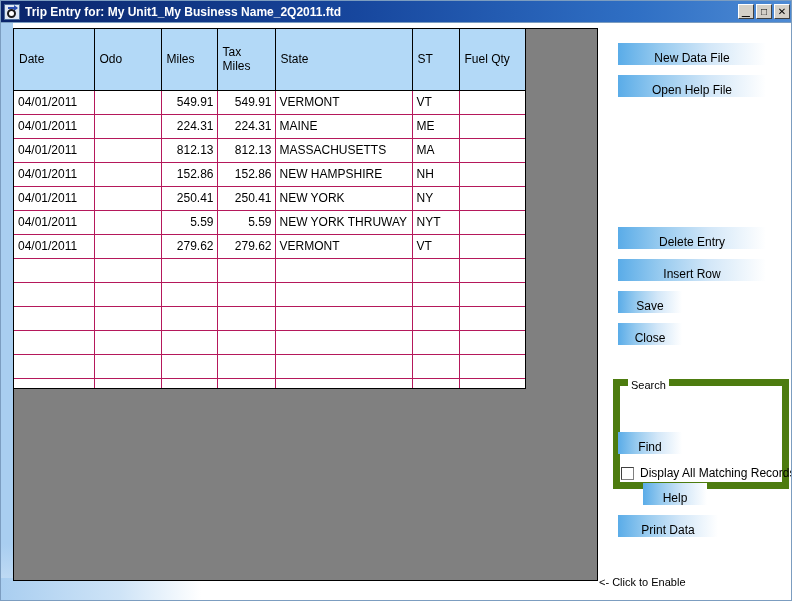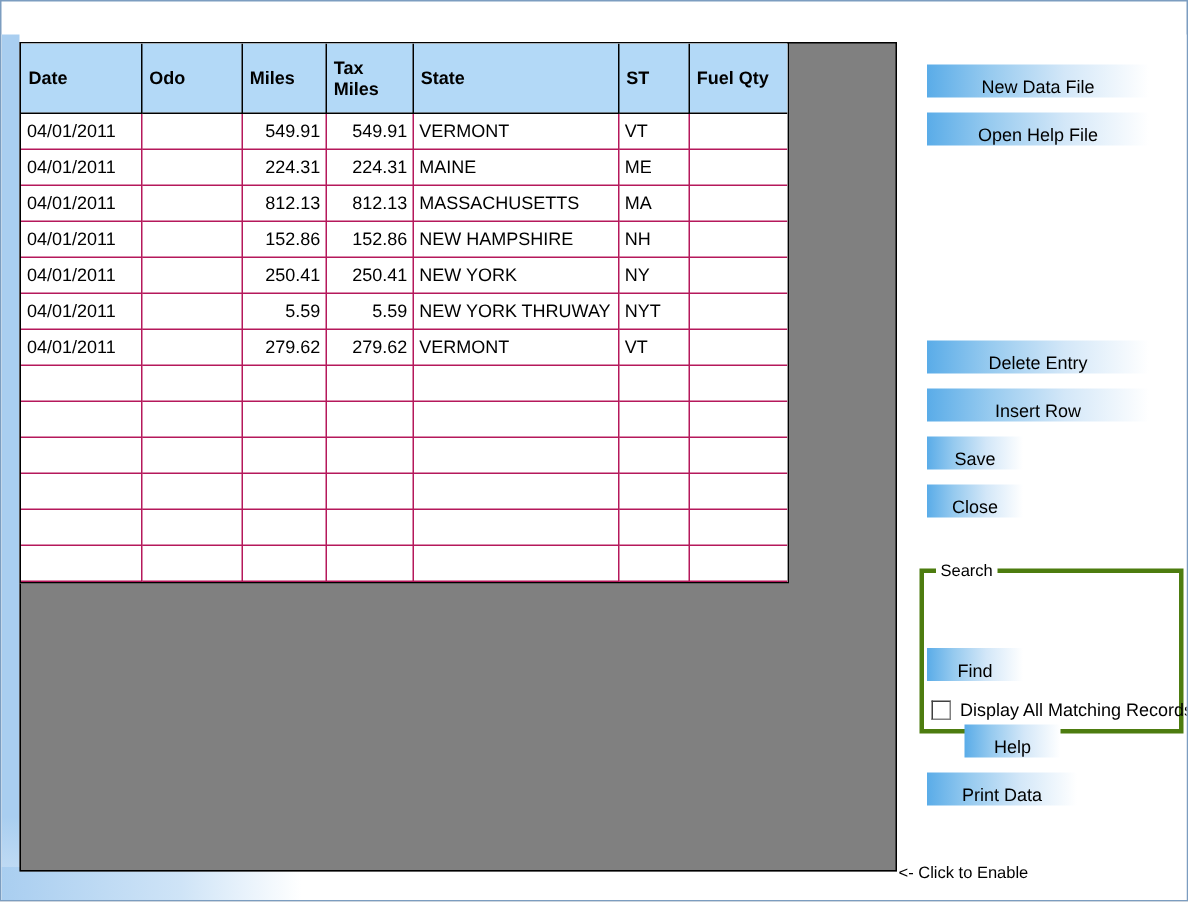--- a/index.html
+++ b/index.html
@@ -157,23 +157,23 @@
   table.grid col.c-miles { width: 56px; }
   table.grid col.c-tax   { width: 58px; }
   table.grid col.c-state { width: 137px; }
   table.grid col.c-st    { width: 47px; }
   table.grid col.c-fuel  { width: 66px; }
 
   table.grid th {
     background: #b3d9f7;
     border-right: 1px solid #000000;
     border-bottom: 1px solid #000000;
-    height: 46px;
+    height: 61px;
     font-size: 12px;
-    font-weight: bold;
+    font-weight: normal;
     color: #000000;
     text-align: left;
     padding: 0 0 0 5px;
     vertical-align: middle;
     box-sizing: border-box;
     line-height: 14px;
   }
   table.grid th:last-child { border-right: none; }
 
   table.grid td {
@@ -205,21 +205,21 @@
     cursor: default;
     padding: 4px;
     box-sizing: border-box;
   }
 
   
   .groupbox {
     position: absolute;
     left: 612px; top: 356px;
     width: 176px; height: 110px;
-    border: 3px solid #4d7c0f;
+    border: 7px solid #4d7c0f;
     box-sizing: border-box;
     background: transparent;
   }
   .groupbox-title {
     position: absolute;
     left: 8px; top: -7px;
     background: #ffffff;
     padding: 0 3px;
     font-size: 11px;
     color: #000000;
@@ -307,20 +307,38 @@
     font-size: 11px;
     color: #000000;
     white-space: nowrap;
   }
 </style>
 </head>
 <body>
 
 <div class="app-window">
 
+  <div class="titlebar">
+    <div class="title-icon">
+      <div class="arr"></div>
+      <div class="ring"></div>
+    </div>
+    <div class="title-text">Trip Entry for: My Unit1_My Business Name_2Q2011.ftd</div>
+    <div class="win-buttons">
+      <div class="win-btn min">
+          <span>_</span>
+        </div>
+      <div class="win-btn">
+          <span>□</span>
+        </div>
+      <div class="win-btn">
+          <span>✕</span>
+        </div>
+    </div>
+  </div>
 
   <div class="form-body">
 
     <div class="left-strip"></div>
     <div class="bottom-strip"></div>
 
     <div class="gray-panel"></div>
 
     <div class="grid-wrap">
       <table class="grid">

